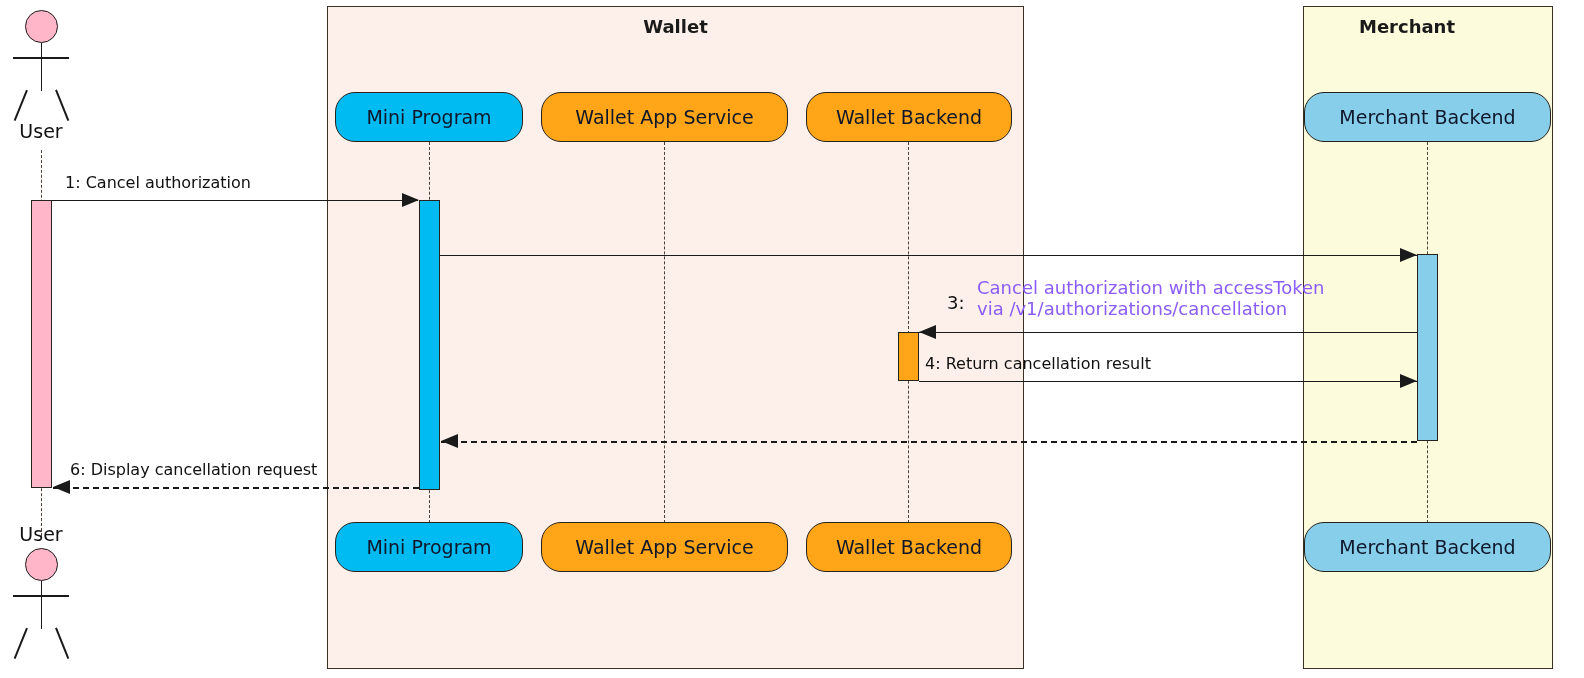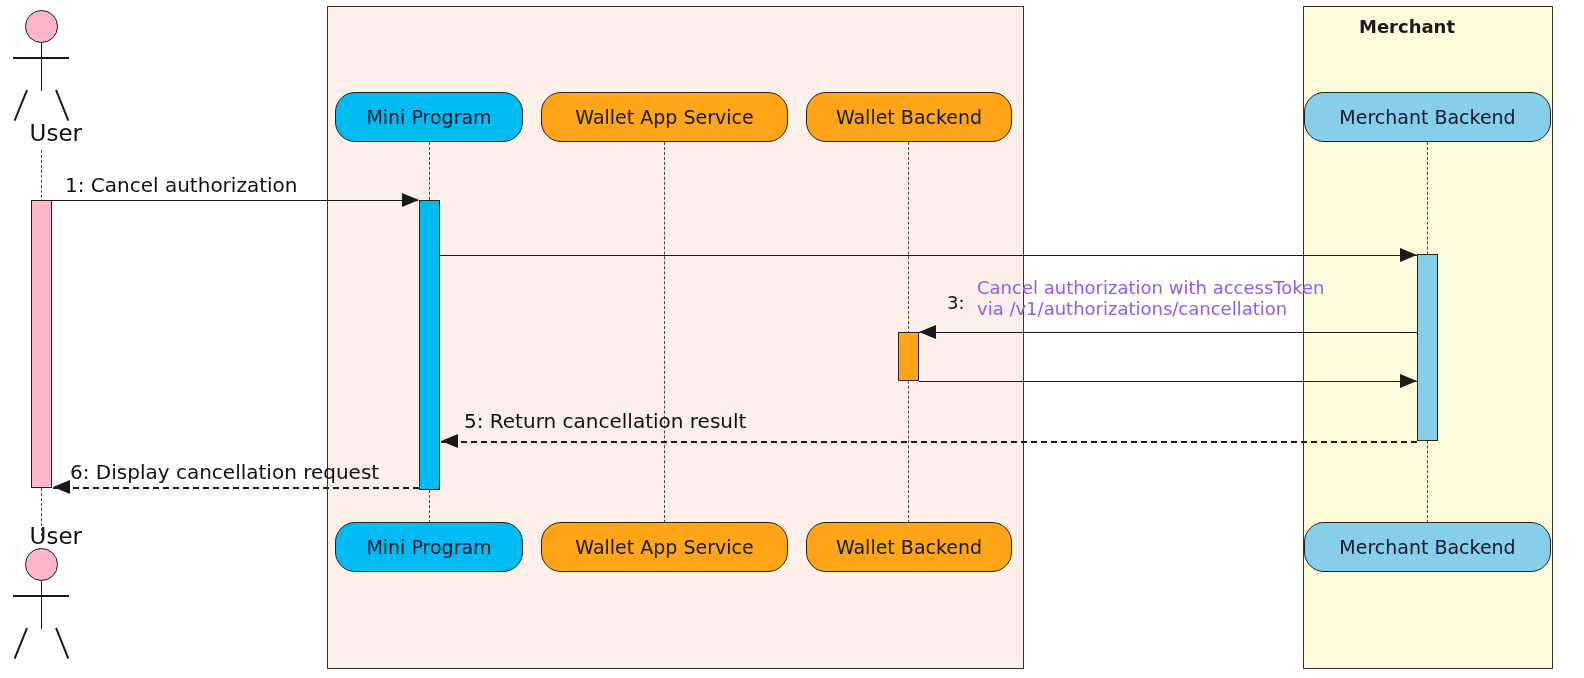--- a/index.html
+++ b/index.html
@@ -62,24 +62,24 @@
     border-radius: 50%;
     border: 1.4px solid #1a1a1a;
     box-sizing: border-box;
   }
   .actor-line {
     position: absolute;
     background: #1a1a1a;
   }
   .actor-label {
     position: absolute;
-    font-size: 23px;
+    font-size: 19px;
     color: #101010;
     white-space: nowrap;
-    text-align: right;
+    text-align: center;
   }
 
   
   .activation {
     position: absolute;
     border: 1.6px solid #26221c;
     box-sizing: border-box;
   }
 
   
@@ -104,21 +104,21 @@
     border-bottom: 7px solid transparent;
     border-left: 17px solid #1a1a1a;
   }
   .arrow-head.left {
     border-top: 7px solid transparent;
     border-bottom: 7px solid transparent;
     border-right: 17px solid #1a1a1a;
   }
   .msg-label {
     position: absolute;
-    font-size: 20px;
+    font-size: 16px;
     color: #101010;
     white-space: nowrap;
     line-height: 1.12;
   }
   .msg-num {
     position: absolute;
     font-size: 18px;
     color: #101010;
     white-space: nowrap;
   }
@@ -129,20 +129,21 @@
     white-space: nowrap;
     line-height: 1.18;
   }
 </style>
 </head>
 <body>
 
 <div id="canvas">
 
   <div class="group-box" style="left:327px; top:6px; width:697px; height:663px; background:#fdf0ea;"></div>
+  <div class="group-title" style="left:327px; top:16px; width:697px;">Wallet</div>
 
   <div class="group-box" style="left:1303px; top:6px; width:250px; height:663px; background:#fcfbdc;"></div>
   <div class="group-title" style="left:1303px; top:16px; width:208px;">Merchant</div>
 
   <div class="lifeline" style="left:41px; top:150px; height:386px;"></div>
   <div class="lifeline" style="left:429px; top:142px; height:381px;"></div>
   <div class="lifeline" style="left:664px; top:142px; height:381px;"></div>
   <div class="lifeline" style="left:908px; top:142px; height:381px;"></div>
   <div class="lifeline" style="left:1427px; top:142px; height:381px;"></div>
 
@@ -185,22 +186,22 @@
   <div class="msg-line solid" style="left:919px; top:332px; width:498px;"></div>
   <div class="arrow-head left" style="left:919px; top:325px;"></div>
   <div class="msg-num" style="left:947px; top:292px;">3:</div>
   <div class="msg-multiline" style="left:977px; top:277px;">
     <div><span>Cancel </span><span class="hl">authorization</span><span> with </span><span class="hl">accessToken</span></div>
     <div>via /v1/authorizations/cancellation</div>
   </div>
 
   <div class="msg-line solid" style="left:919px; top:381px; width:498px;"></div>
   <div class="arrow-head right" style="left:1400px; top:374px;"></div>
+  <div class="msg-label" style="left:925px; top:355px;">4: Return cancellation result</div>
 
   <div class="msg-line dotted" style="left:441px; top:441px; width:976px;"></div>
   <div class="arrow-head left" style="left:441px; top:434px;"></div>
-  <div class="msg-label" style="left:464px; top:410px;">5: Return cancellation result</div>
 
   <div class="msg-line dotted" style="left:53px; top:487px; width:366px;"></div>
   <div class="arrow-head left" style="left:53px; top:480px;"></div>
   <div class="msg-label" style="left:70px; top:461px;">6: Display cancellation request</div>
 
 </div>
 
 </body></html>

